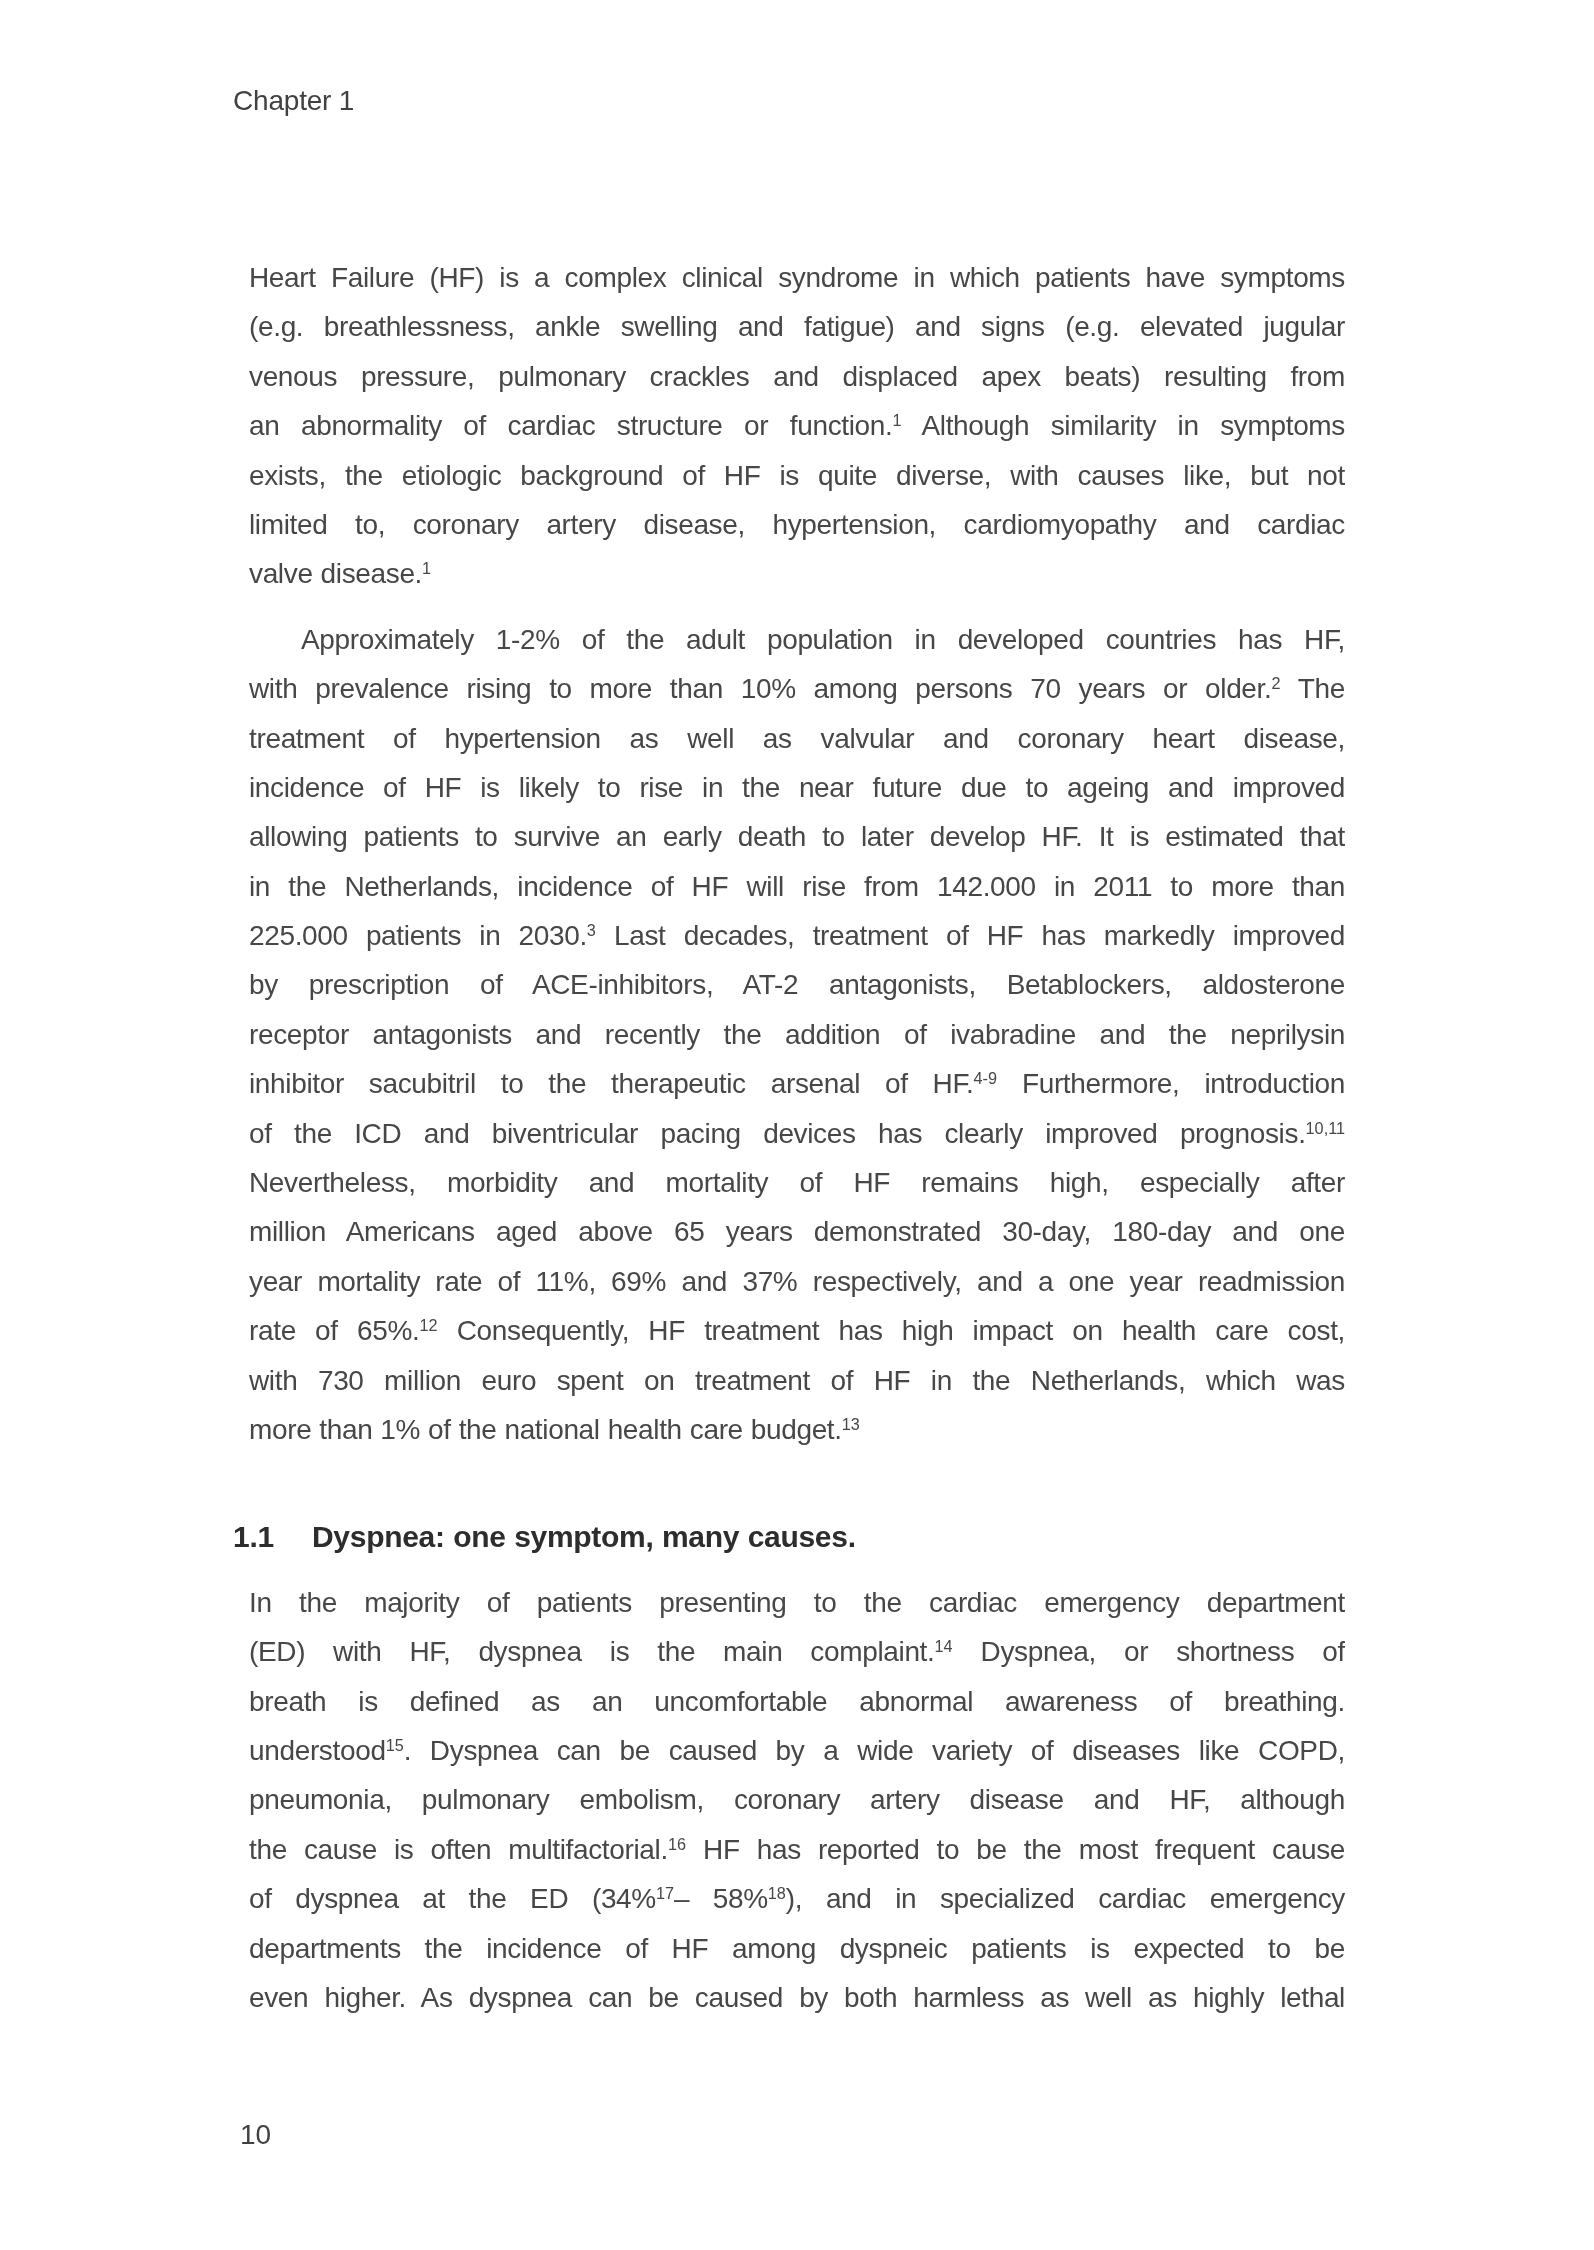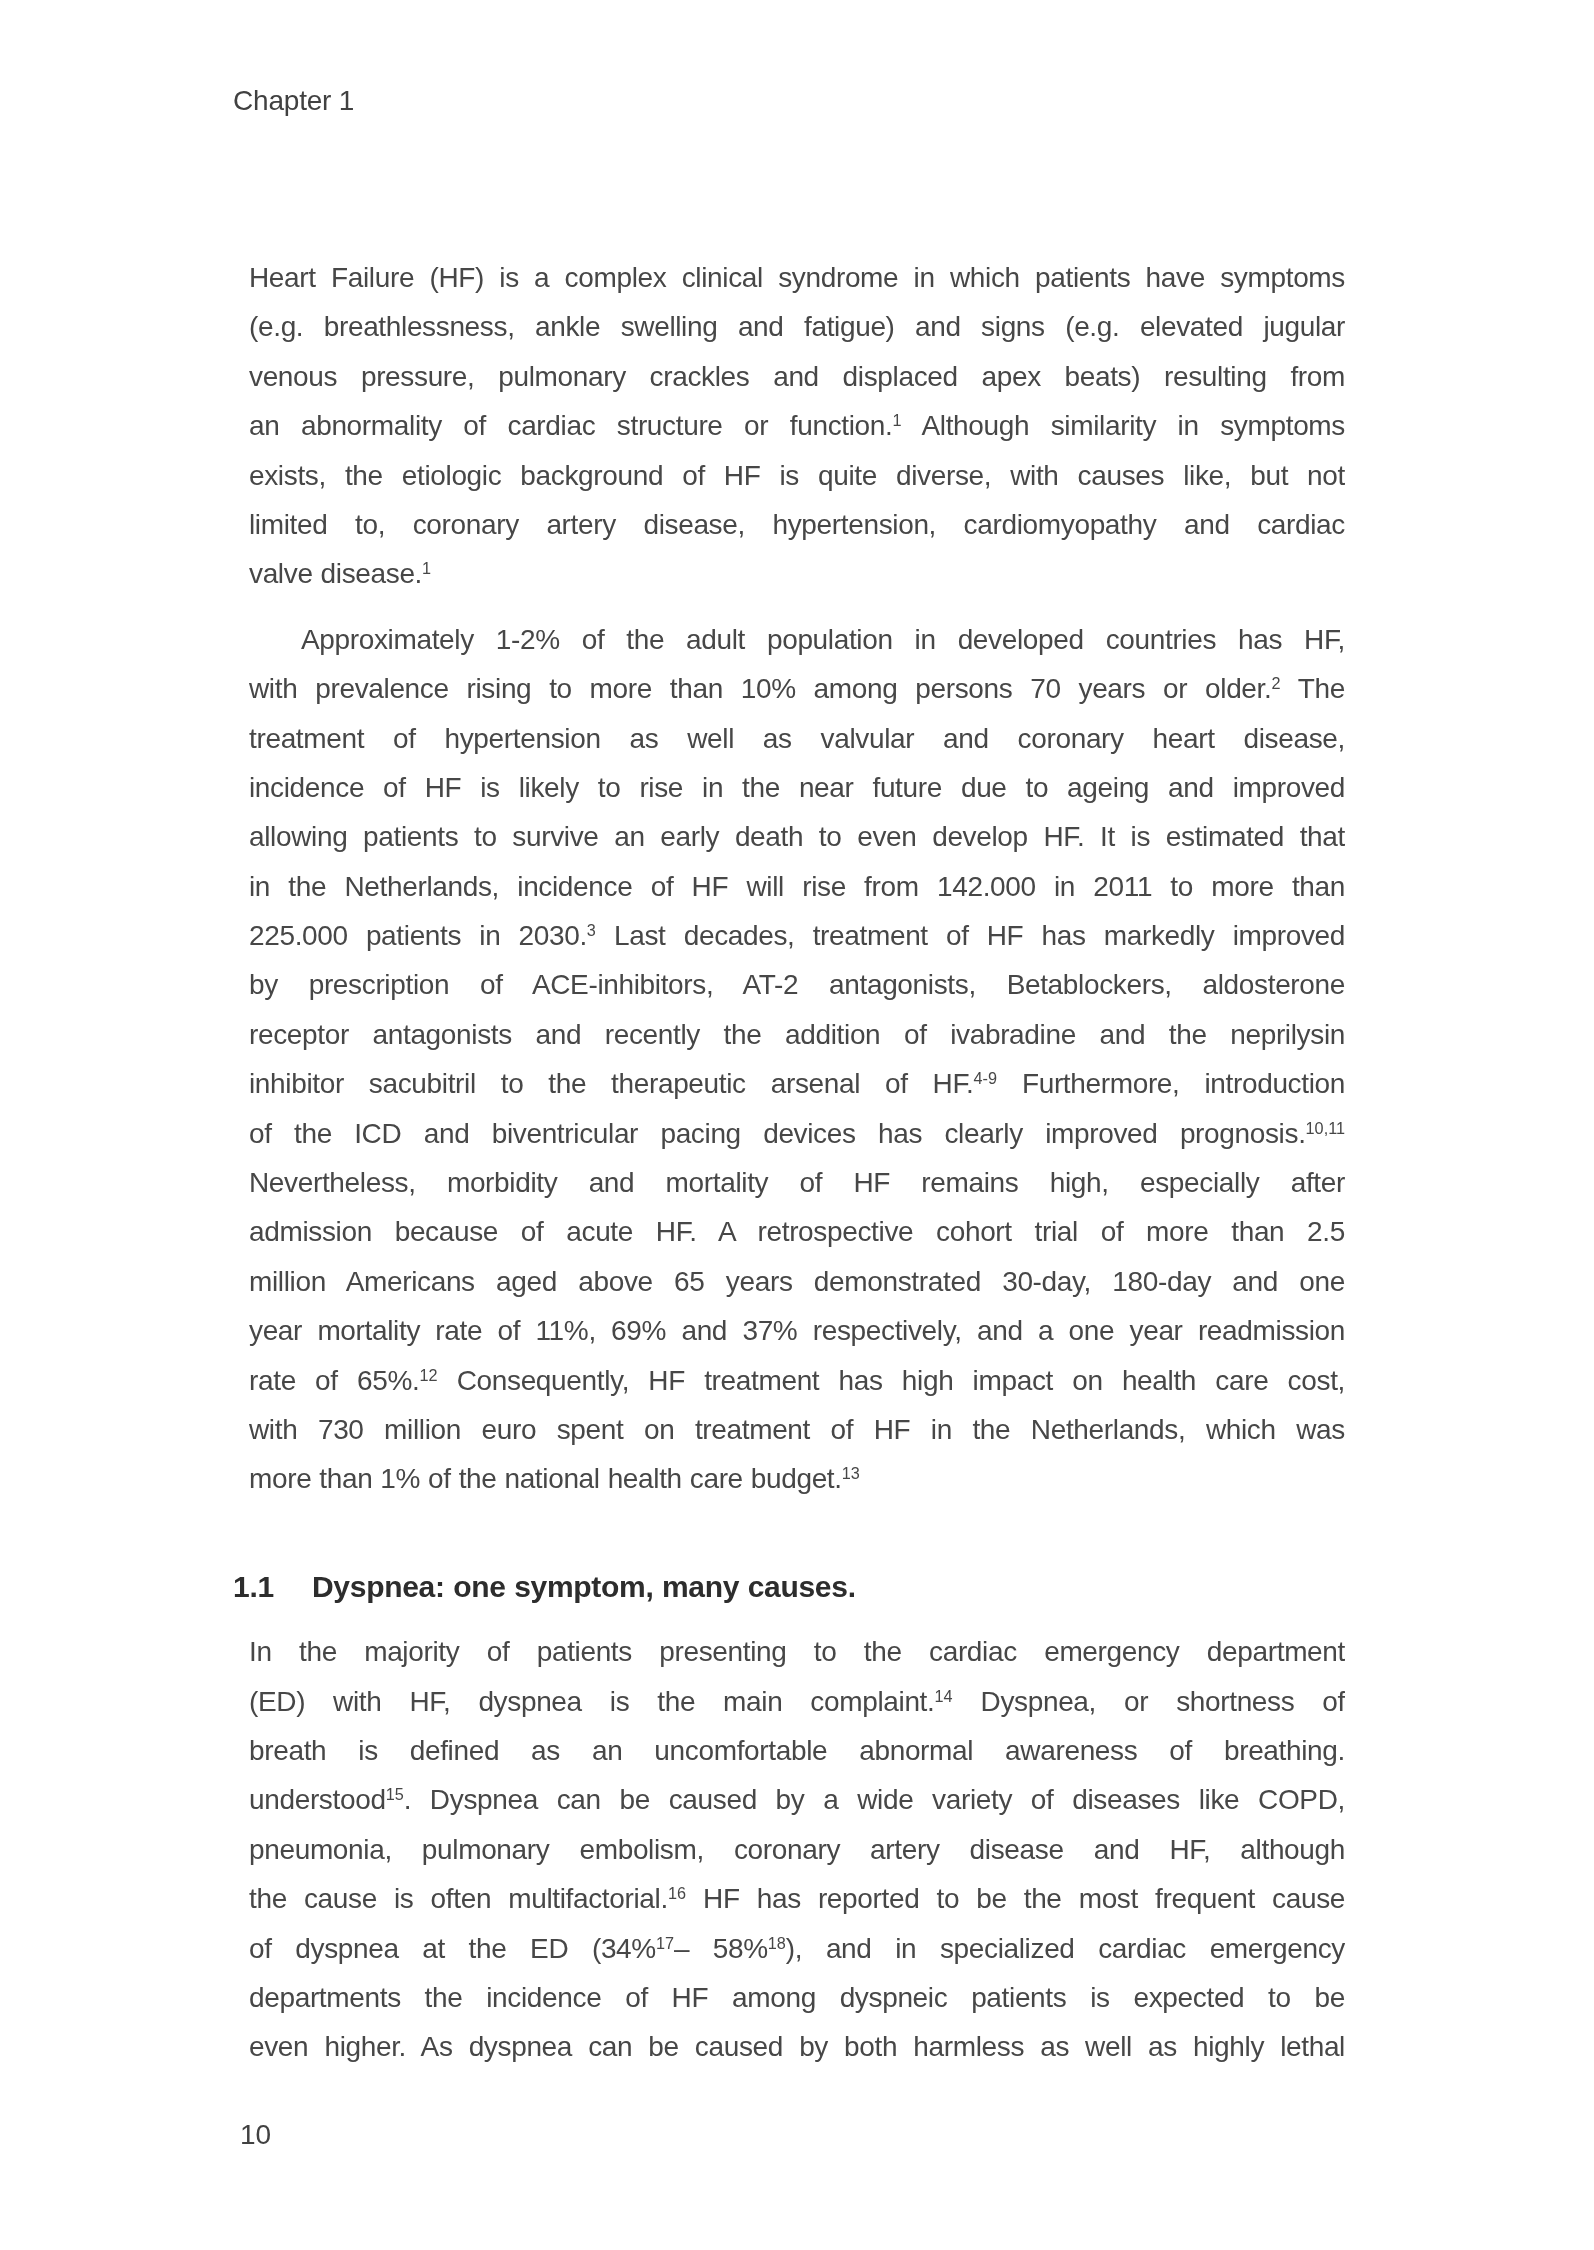--- a/index.html
+++ b/index.html
@@ -87,29 +87,28 @@
       <div class="line just">an abnormality of cardiac structure or function.<sup>1</sup> Although similarity in symptoms</div>
       <div class="line just">exists, the etiologic background of HF is quite diverse, with causes like, but not</div>
       <div class="line just">limited to, coronary artery disease, hypertension, cardiomyopathy and cardiac</div>
       <div class="line">valve disease.<sup>1</sup></div>
     </div>
   <div class="para">
       <div class="line just ind">Approximately 1-2% of the adult population in developed countries has HF,</div>
       <div class="line just">with prevalence rising to more than 10% among persons 70 years or older.<sup>2</sup> The</div>
       <div class="line just">treatment of hypertension as well as valvular and coronary heart disease,</div>
       <div class="line just">incidence of HF is likely to rise in the near future due to ageing and improved</div>
-      <div class="line just">allowing patients to survive an early death to even develop HF. It is estimated that</div>
+      <div class="line just">allowing patients to survive an early death to later develop HF. It is estimated that</div>
       <div class="line just">in the Netherlands, incidence of HF will rise from 142.000 in 2011 to more than</div>
       <div class="line just">225.000 patients in 2030.<sup>3</sup> Last decades, treatment of HF has markedly improved</div>
       <div class="line just">by prescription of ACE-inhibitors, AT-2 antagonists, Betablockers, aldosterone</div>
       <div class="line just">receptor antagonists and recently the addition of ivabradine and the neprilysin</div>
       <div class="line just">inhibitor sacubitril to the therapeutic arsenal of HF.<sup>4-9</sup> Furthermore, introduction</div>
       <div class="line just">of the ICD and biventricular pacing devices has clearly improved prognosis.<sup>10,11</sup></div>
       <div class="line just">Nevertheless, morbidity and mortality of HF remains high, especially after</div>
-      <div class="line just">admission because of acute HF. A retrospective cohort trial of more than 2.5</div>
       <div class="line just">million Americans aged above 65 years demonstrated 30-day, 180-day and one</div>
       <div class="line just">year mortality rate of 11%, 69% and 37% respectively, and a one year readmission</div>
       <div class="line just">rate of 65%.<sup>12</sup> Consequently, HF treatment has high impact on health care cost,</div>
       <div class="line just">with 730 million euro spent on treatment of HF in the Netherlands, which was</div>
       <div class="line">more than 1% of the national health care budget.<sup>13</sup></div>
     </div>
   <h2 class="section-heading">
     <span class="sec-num">1.1</span><span class="sec-title">Dyspnea: one symptom, many causes.</span>
   </h2>
   <div class="para">

